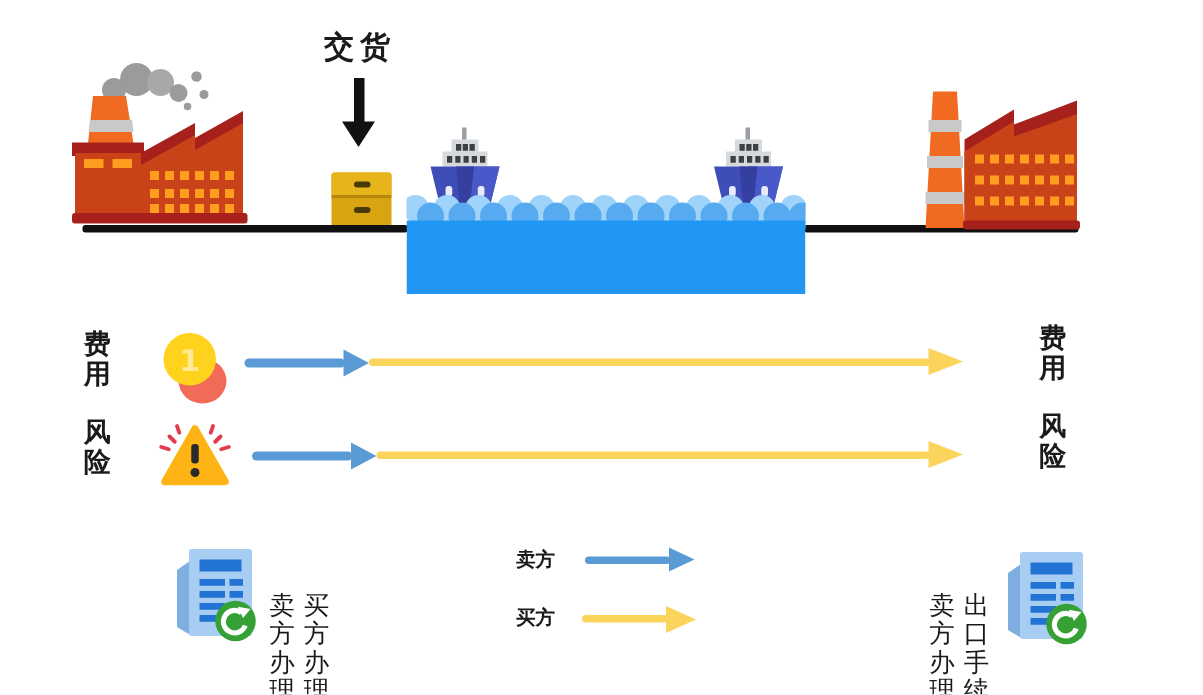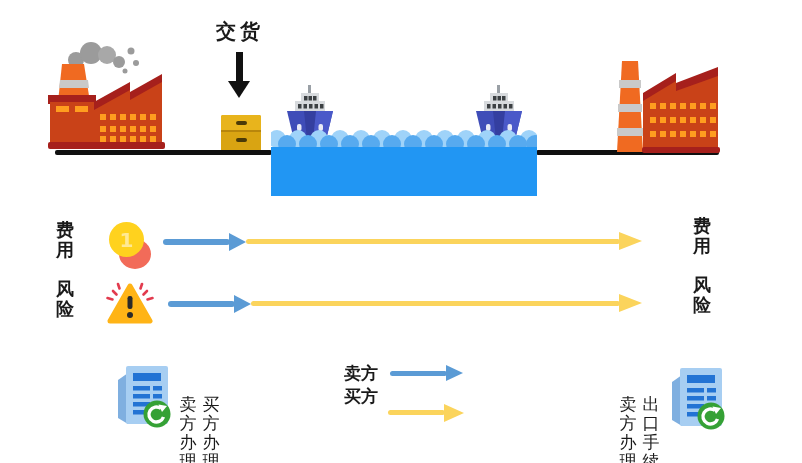--- a/index.html
+++ b/index.html
@@ -8,21 +8,21 @@
     font-family:"DejaVu Serif","Liberation Serif",serif;color:#1a1a1a;
   }
   .abs{position:absolute;}
   
   .vtext{
     position:absolute;width:1.1em;text-align:center;font-weight:700;
     word-break:break-all;line-height:20px;font-size:18px;letter-spacing:0;
   }
   .vcols{position:absolute;display:flex;gap:5px;}
   .vcols .col{width:18px;text-align:center;font-weight:400;font-size:17px;line-height:19px;word-break:break-all;margin-top:40px;}
-  .hlabel{position:absolute;font-weight:700;font-size:17px;line-height:19px;}
+  .hlabel{position:absolute;font-weight:700;font-size:13px;line-height:19px;}
   
   .shaft{position:absolute;border-radius:3px;}
   .head{position:absolute;width:0;height:0;}
   .blue{background:#5B9BD5;}
   .yellow{background:#FBD45C;}
   .head.blue{background:none;border-top:9px solid transparent;border-bottom:9px solid transparent;border-left:17px solid #5B9BD5;}
   .head.yellow{background:none;border-top:9.5px solid transparent;border-bottom:9.5px solid transparent;border-left:23px solid #FBD45C;}
   .head.blue.sm{border-top-width:8.5px;border-bottom-width:8.5px;border-left-width:17px;}
   .head.yellow.sm{border-top-width:9px;border-bottom-width:9px;border-left-width:20px;}
   
@@ -264,21 +264,21 @@
   </svg>
 
   <div class="vcols" style="left:179px;top:355px;">
     <div class="col">卖方办理</div>
     <div class="col">买方办理</div>
   </div>
 
   <div class="hlabel" style="left:344px;top:364px;">卖方</div>
   <div class="shaft blue" style="left:390px;top:371px;width:57px;height:5px;"></div>
   <div class="head blue sm" style="left:446px;top:365px;"></div>
-  <div class="hlabel" style="left:344px;top:387px;text-align:center;">买方</div>
+  <div class="hlabel" style="left:344px;top:403px;text-align:center;">买方</div>
   <div class="shaft yellow" style="left:388px;top:410px;width:57px;height:5px;"></div>
   <div class="head yellow sm" style="left:444px;top:404px;"></div>
 
   <div class="vcols" style="left:619px;top:355px;">
     <div class="col">卖方办理</div>
     <div class="col">出口手续</div>
   </div>
 
   <svg class="abs" style="left:666px;top:362px;" width="62" height="72" viewBox="0 0 62 72">
     <path d="M6,20 L16,13 L16,64 L6,58 Z" fill="#7FAFE0"></path>

